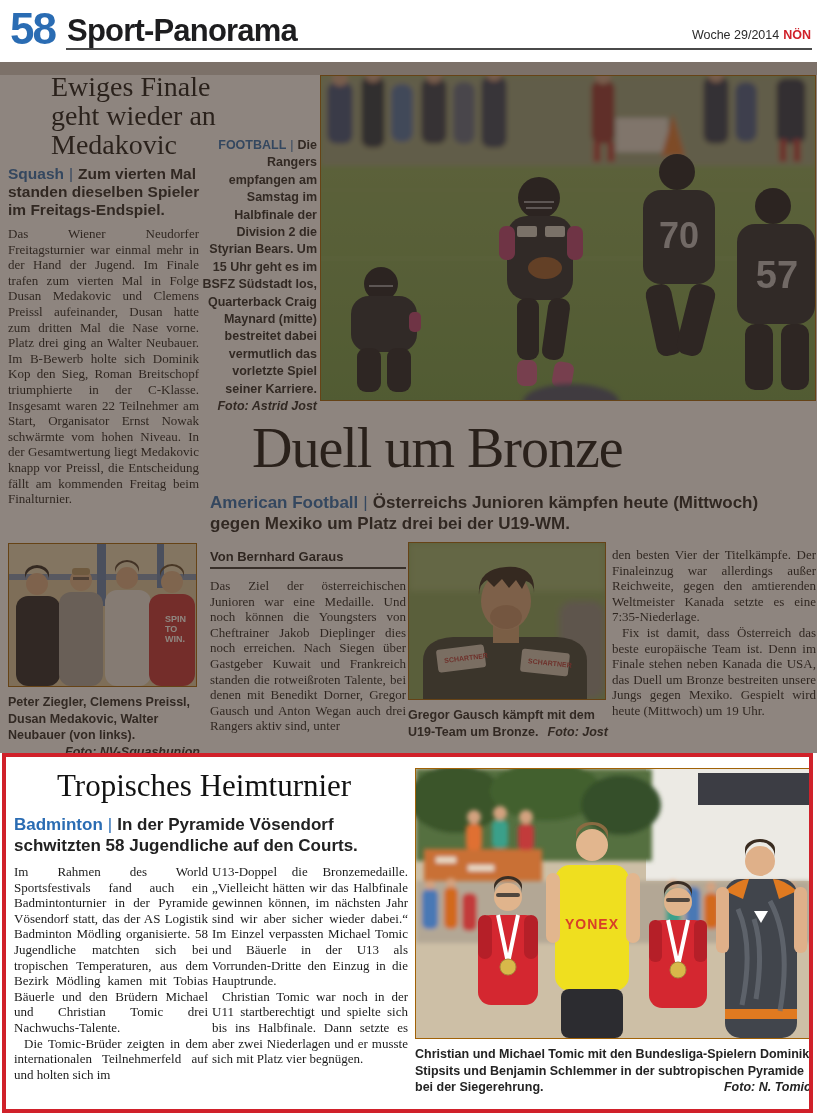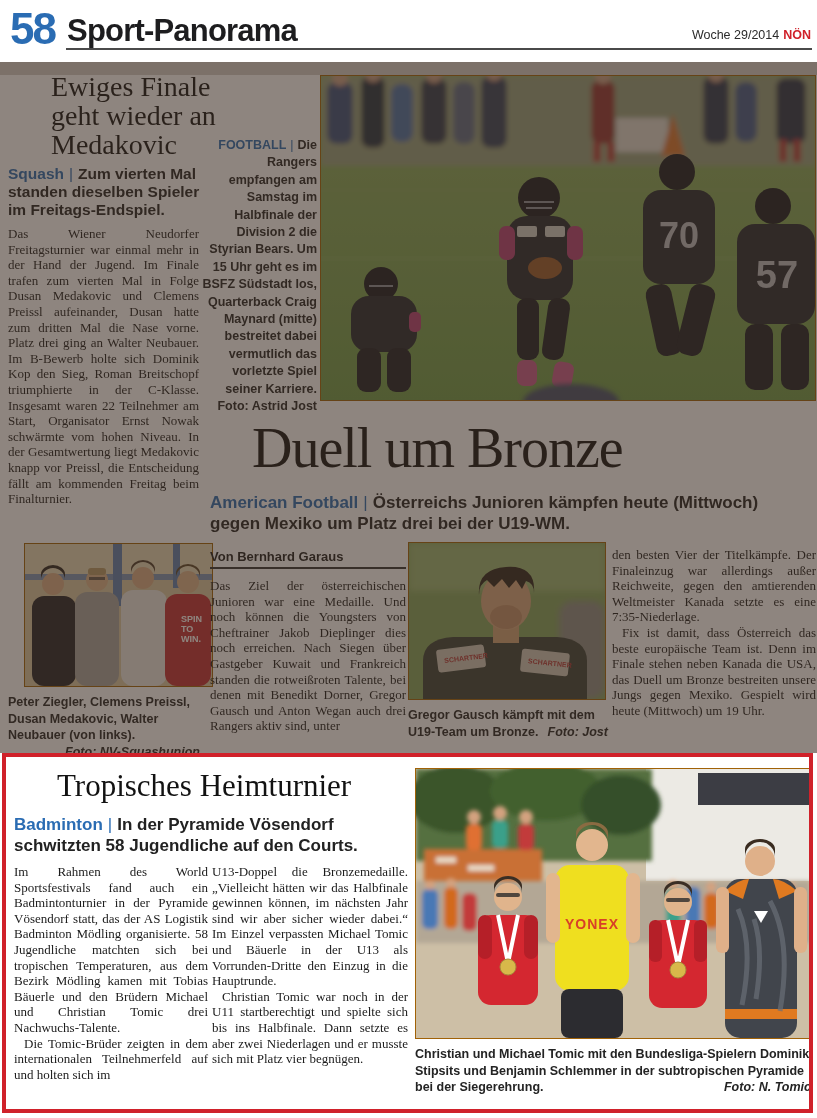--- a/index.html
+++ b/index.html
@@ -28,29 +28,29 @@
   .bodytext p.indent{text-indent:10px;}
   .caption{font-size:12.5px;font-weight:bold;line-height:16.5px;color:#242424;}
   .caption .credit{font-style:italic;float:right;}
   .photo-frame{border:1px solid #a16207;background:#22c55e;box-sizing:border-box;}
   .photo-frame svg{display:block;}
 
   
   .sq-headline{left:8px;top:72px;width:200px;font-size:28px;line-height:29px;}
   .sq-kicker{left:8px;top:165px;width:198px;font-size:15.5px;line-height:18px;}
   .sq-body{left:8px;top:226px;width:191px;}
-  .sq-photo{left:24px;top:543px;width:189px;height:144px;}
+  .sq-photo{left:8px;top:543px;width:189px;height:144px;}
   .sq-caption{left:8px;top:694px;width:192px;}
 
   
   .fb-teaser{left:198px;top:137px;width:119px;font-size:12.5px;font-weight:bold;
              line-height:17.4px;text-align:right;color:#242424;}
   .fb-teaser .klabel{color:#2a6cb3;}
   .fb-teaser .sep{color:#2a6cb3;font-weight:normal;margin:0 4px;}
-  .fb-teaser .credit{display:block;}
+  .fb-teaser .credit{font-style:italic;display:block;}
   .fb-photo{left:320px;top:75px;width:496px;height:326px;}
 
   
   .br-headline{left:209px;top:419px;width:608px;font-size:56px;line-height:58px;letter-spacing:-1px;}
   .br-kicker{left:210px;top:492px;width:570px;font-size:17px;line-height:21px;}
   .br-byline{left:210px;top:549px;width:196px;font-size:13px;font-weight:bold;
              border-bottom:2px solid #333;padding-bottom:3px;color:#1c1c1c;}
   .br-col1{left:210px;top:578px;width:196px;}
   .br-col2{left:612px;top:547px;width:204px;}
   .br-photo{left:408px;top:542px;width:198px;height:158px;}

